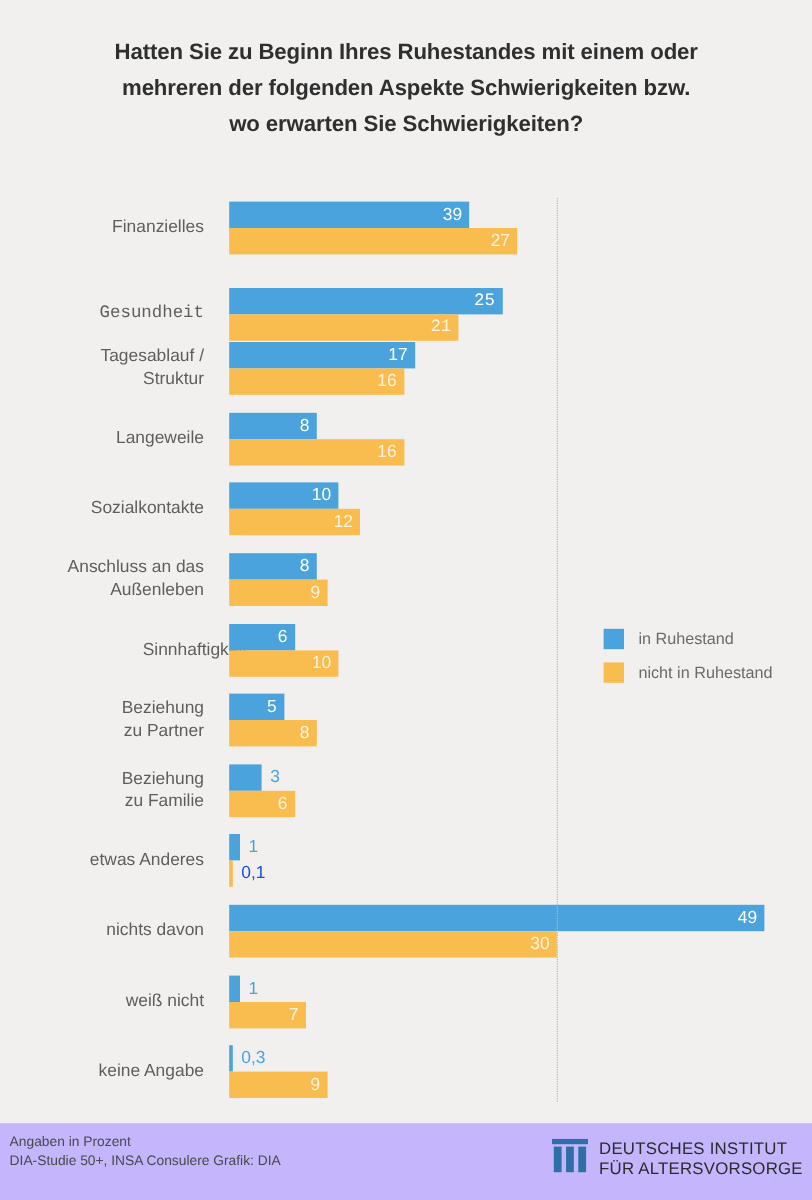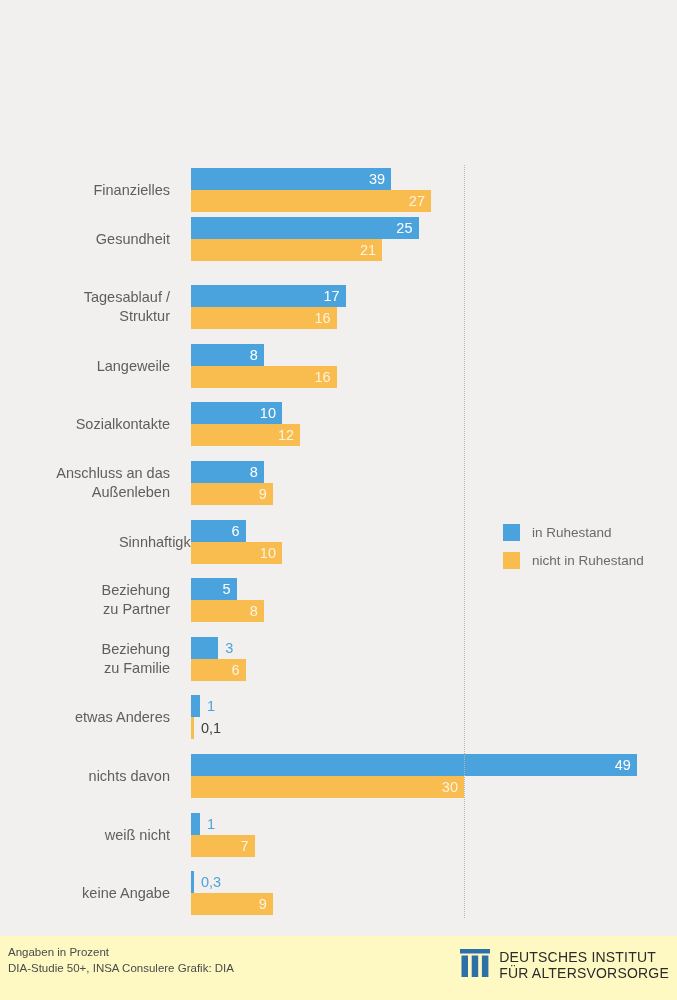--- a/index.html
+++ b/index.html
@@ -94,21 +94,21 @@
   }
   
   .bar-value.inside {
     right: 6px;
     color: #ffffff;
   }
   .bar-value.inside.on-orange { color: #fdf3df; }
   
   .bar-value.outside { left: 100%; margin-left: 7px; }
   .bar-value.outside.c-blue { color: #4ba3dd; }
-  .bar-value.outside.c-orange { color: #404040; }
+  .bar-value.outside.c-orange { color: #1d4ed8; }
 
   
   #reference-line {
     position: absolute;
     top: 165px;
     height: 753px;
     width: 1px;
     border-left: 1px dotted #b9b6b2;
   }
 
@@ -135,21 +135,21 @@
     white-space: nowrap;
   }
 
   
   #footer {
     position: absolute;
     left: 0;
     top: 936px;
     width: 677px;
     height: 64px;
-    background: #fef9c3;
+    background: #c4b5fd;
   }
   #footer-notes {
     position: absolute;
     left: 8px;
     top: 8px;
   }
   #footer-notes .fline {
     display: block;
     font-size: 11.5px;
     line-height: 16px;
@@ -178,39 +178,44 @@
     letter-spacing: 0.2px;
     color: #2b2b2b;
     white-space: nowrap;
   }
 </style>
 </head>
 <body>
 
 <div id="chart-figure">
 
+  <div id="chart-title">
+      <span class="tline">Hatten Sie zu Beginn Ihres Ruhestandes mit einem oder</span>
+      <span class="tline">mehreren der folgenden Aspekte Schwierigkeiten bzw.</span>
+      <span class="tline">wo erwarten Sie Schwierigkeiten?</span>
+    </div>
 
   <div id="plot-area">
     <div id="bar-rows">
         <div class="bar-row" style="top: 168px;">
           <div class="row-label">
             <span class="lline">Finanzielles</span>
           </div>
           <div class="bar-track t-top">
             <div class="bar blue" style="width: 200.2px;">
               <span class="bar-value inside">39</span>
             </div>
           </div>
           <div class="bar-track t-bot">
             <div class="bar orange" style="width: 240px;">
               <span class="bar-value inside on-orange">27</span>
             </div>
           </div>
         </div>
-        <div class="bar-row" style="top: 217px;">
+        <div class="bar-row" style="top: 240px; font-family: Liberation Mono, monospace;">
           <div class="row-label">
             <span class="lline">Gesundheit</span>
           </div>
           <div class="bar-track t-top">
             <div class="bar blue" style="width: 227.5px;">
               <span class="bar-value inside">25</span>
             </div>
           </div>
           <div class="bar-track t-bot">
             <div class="bar orange" style="width: 191.1px;">

